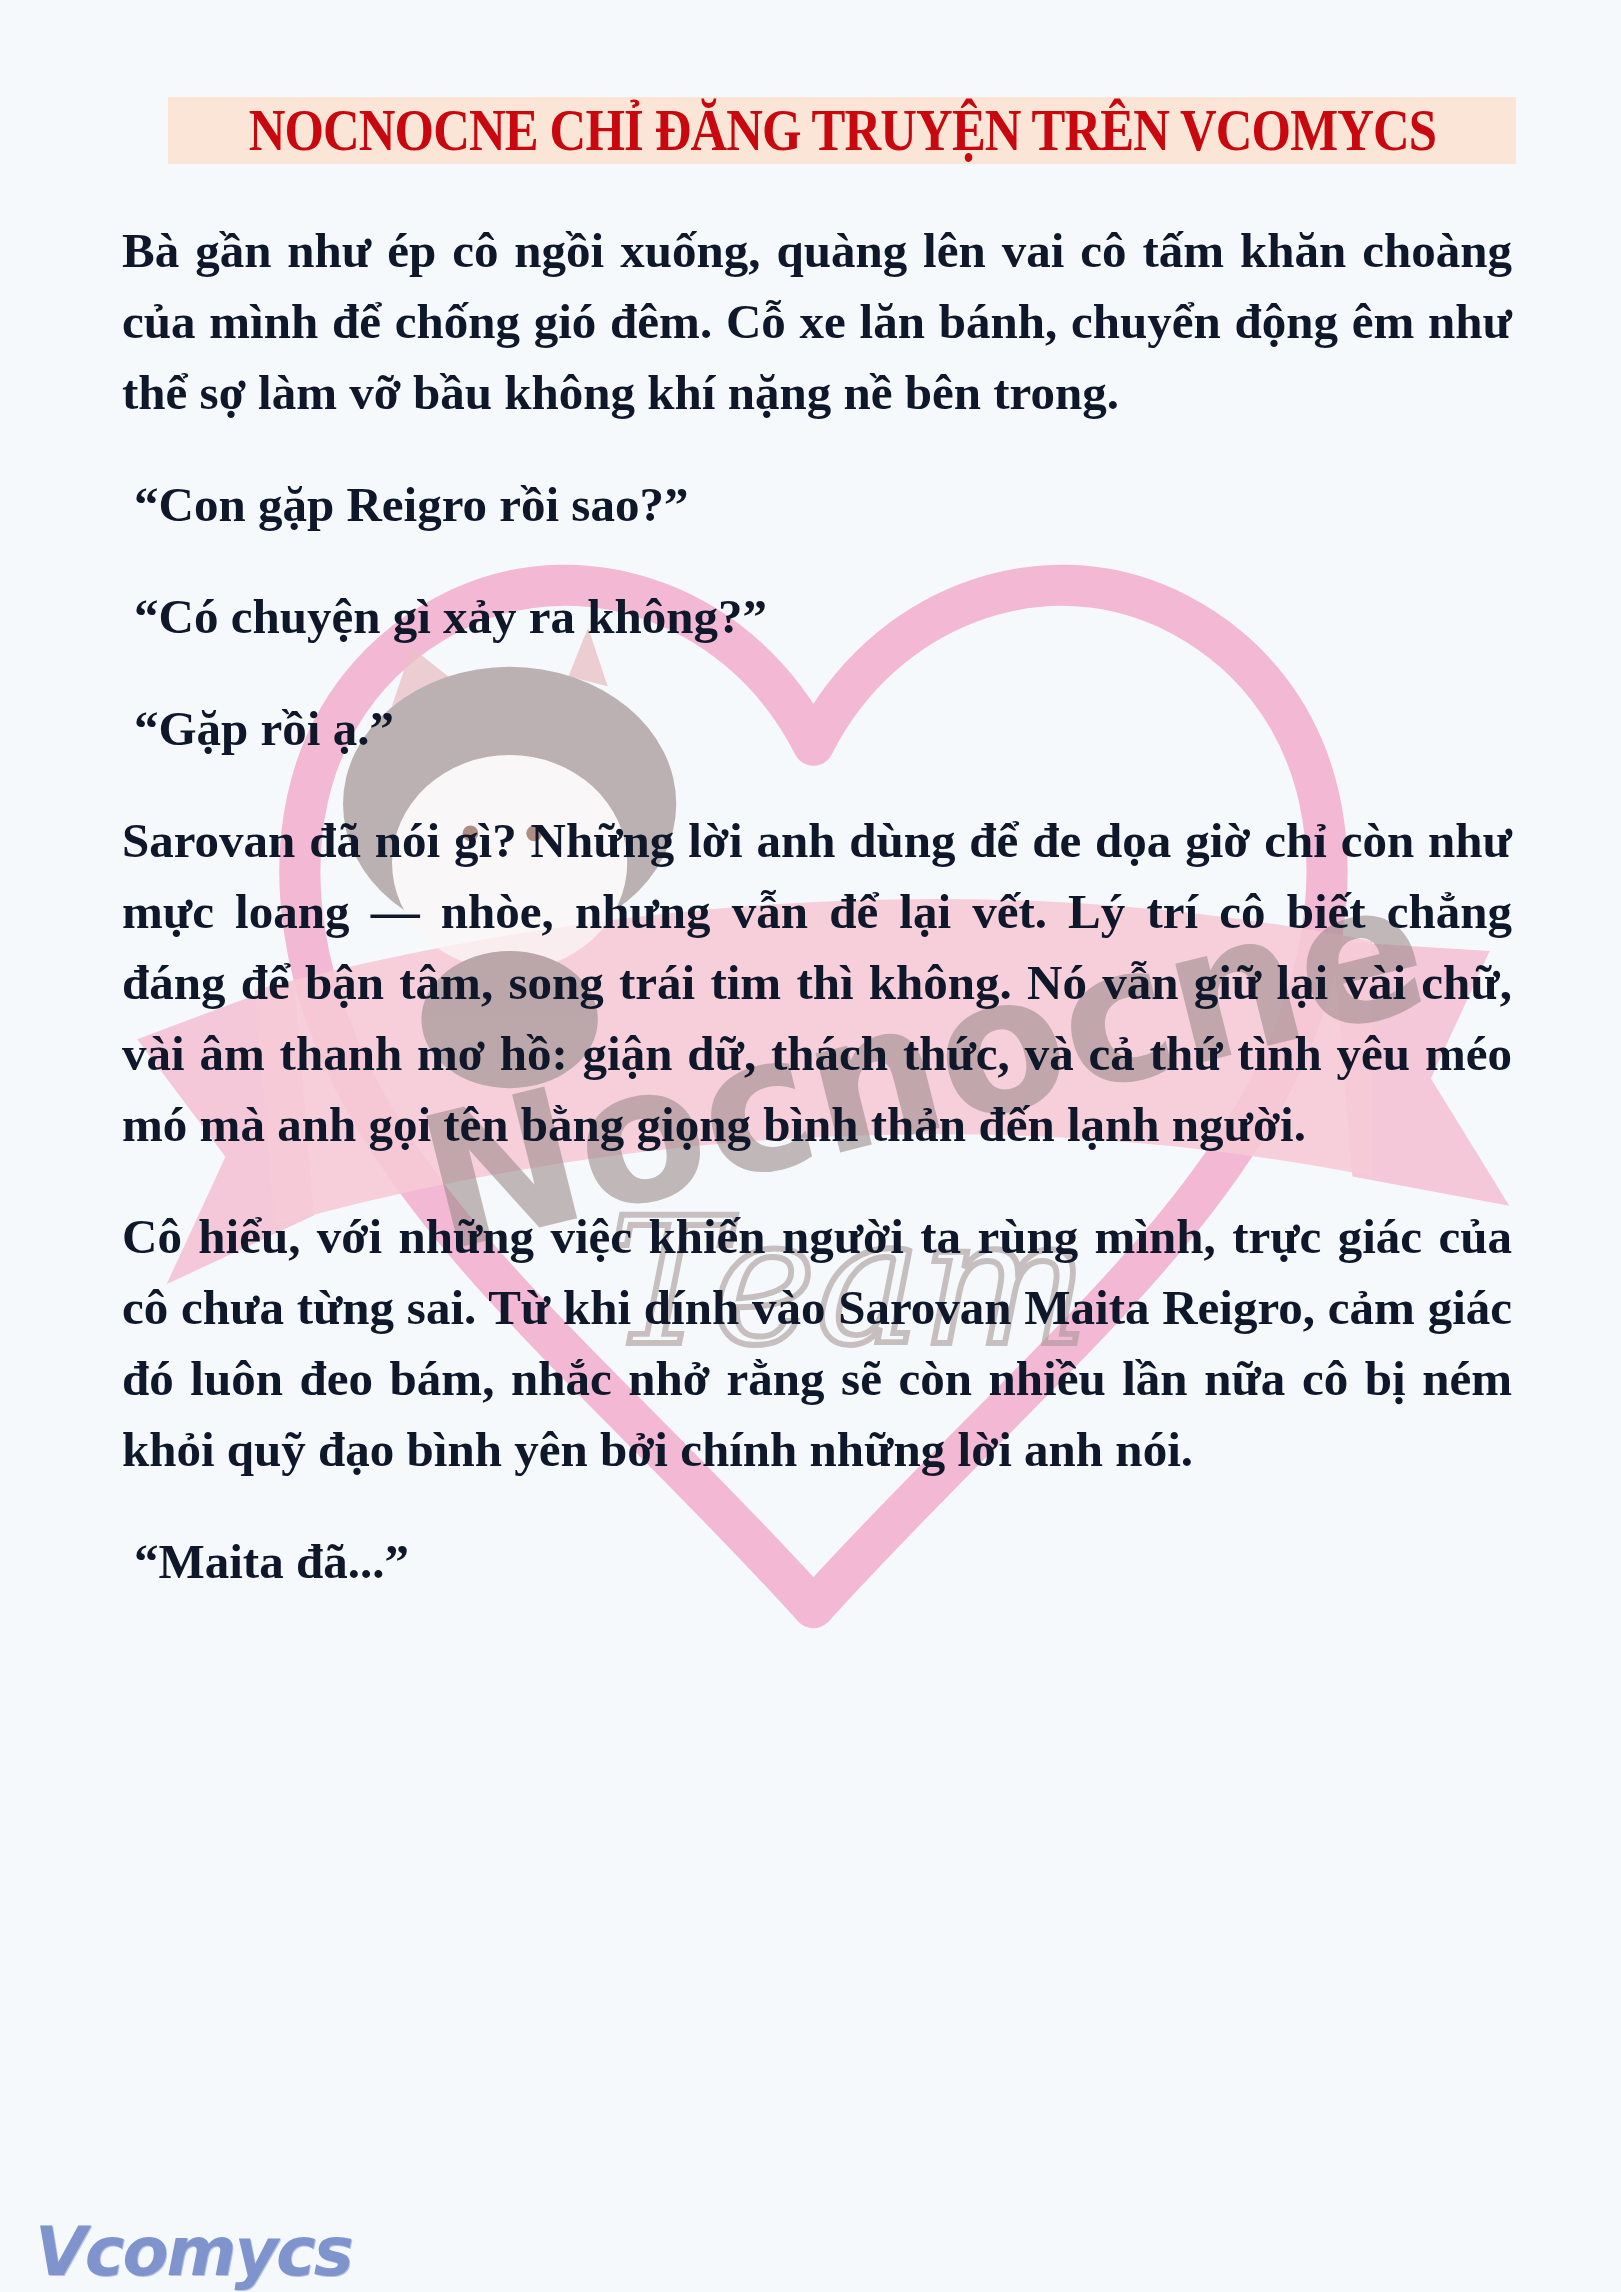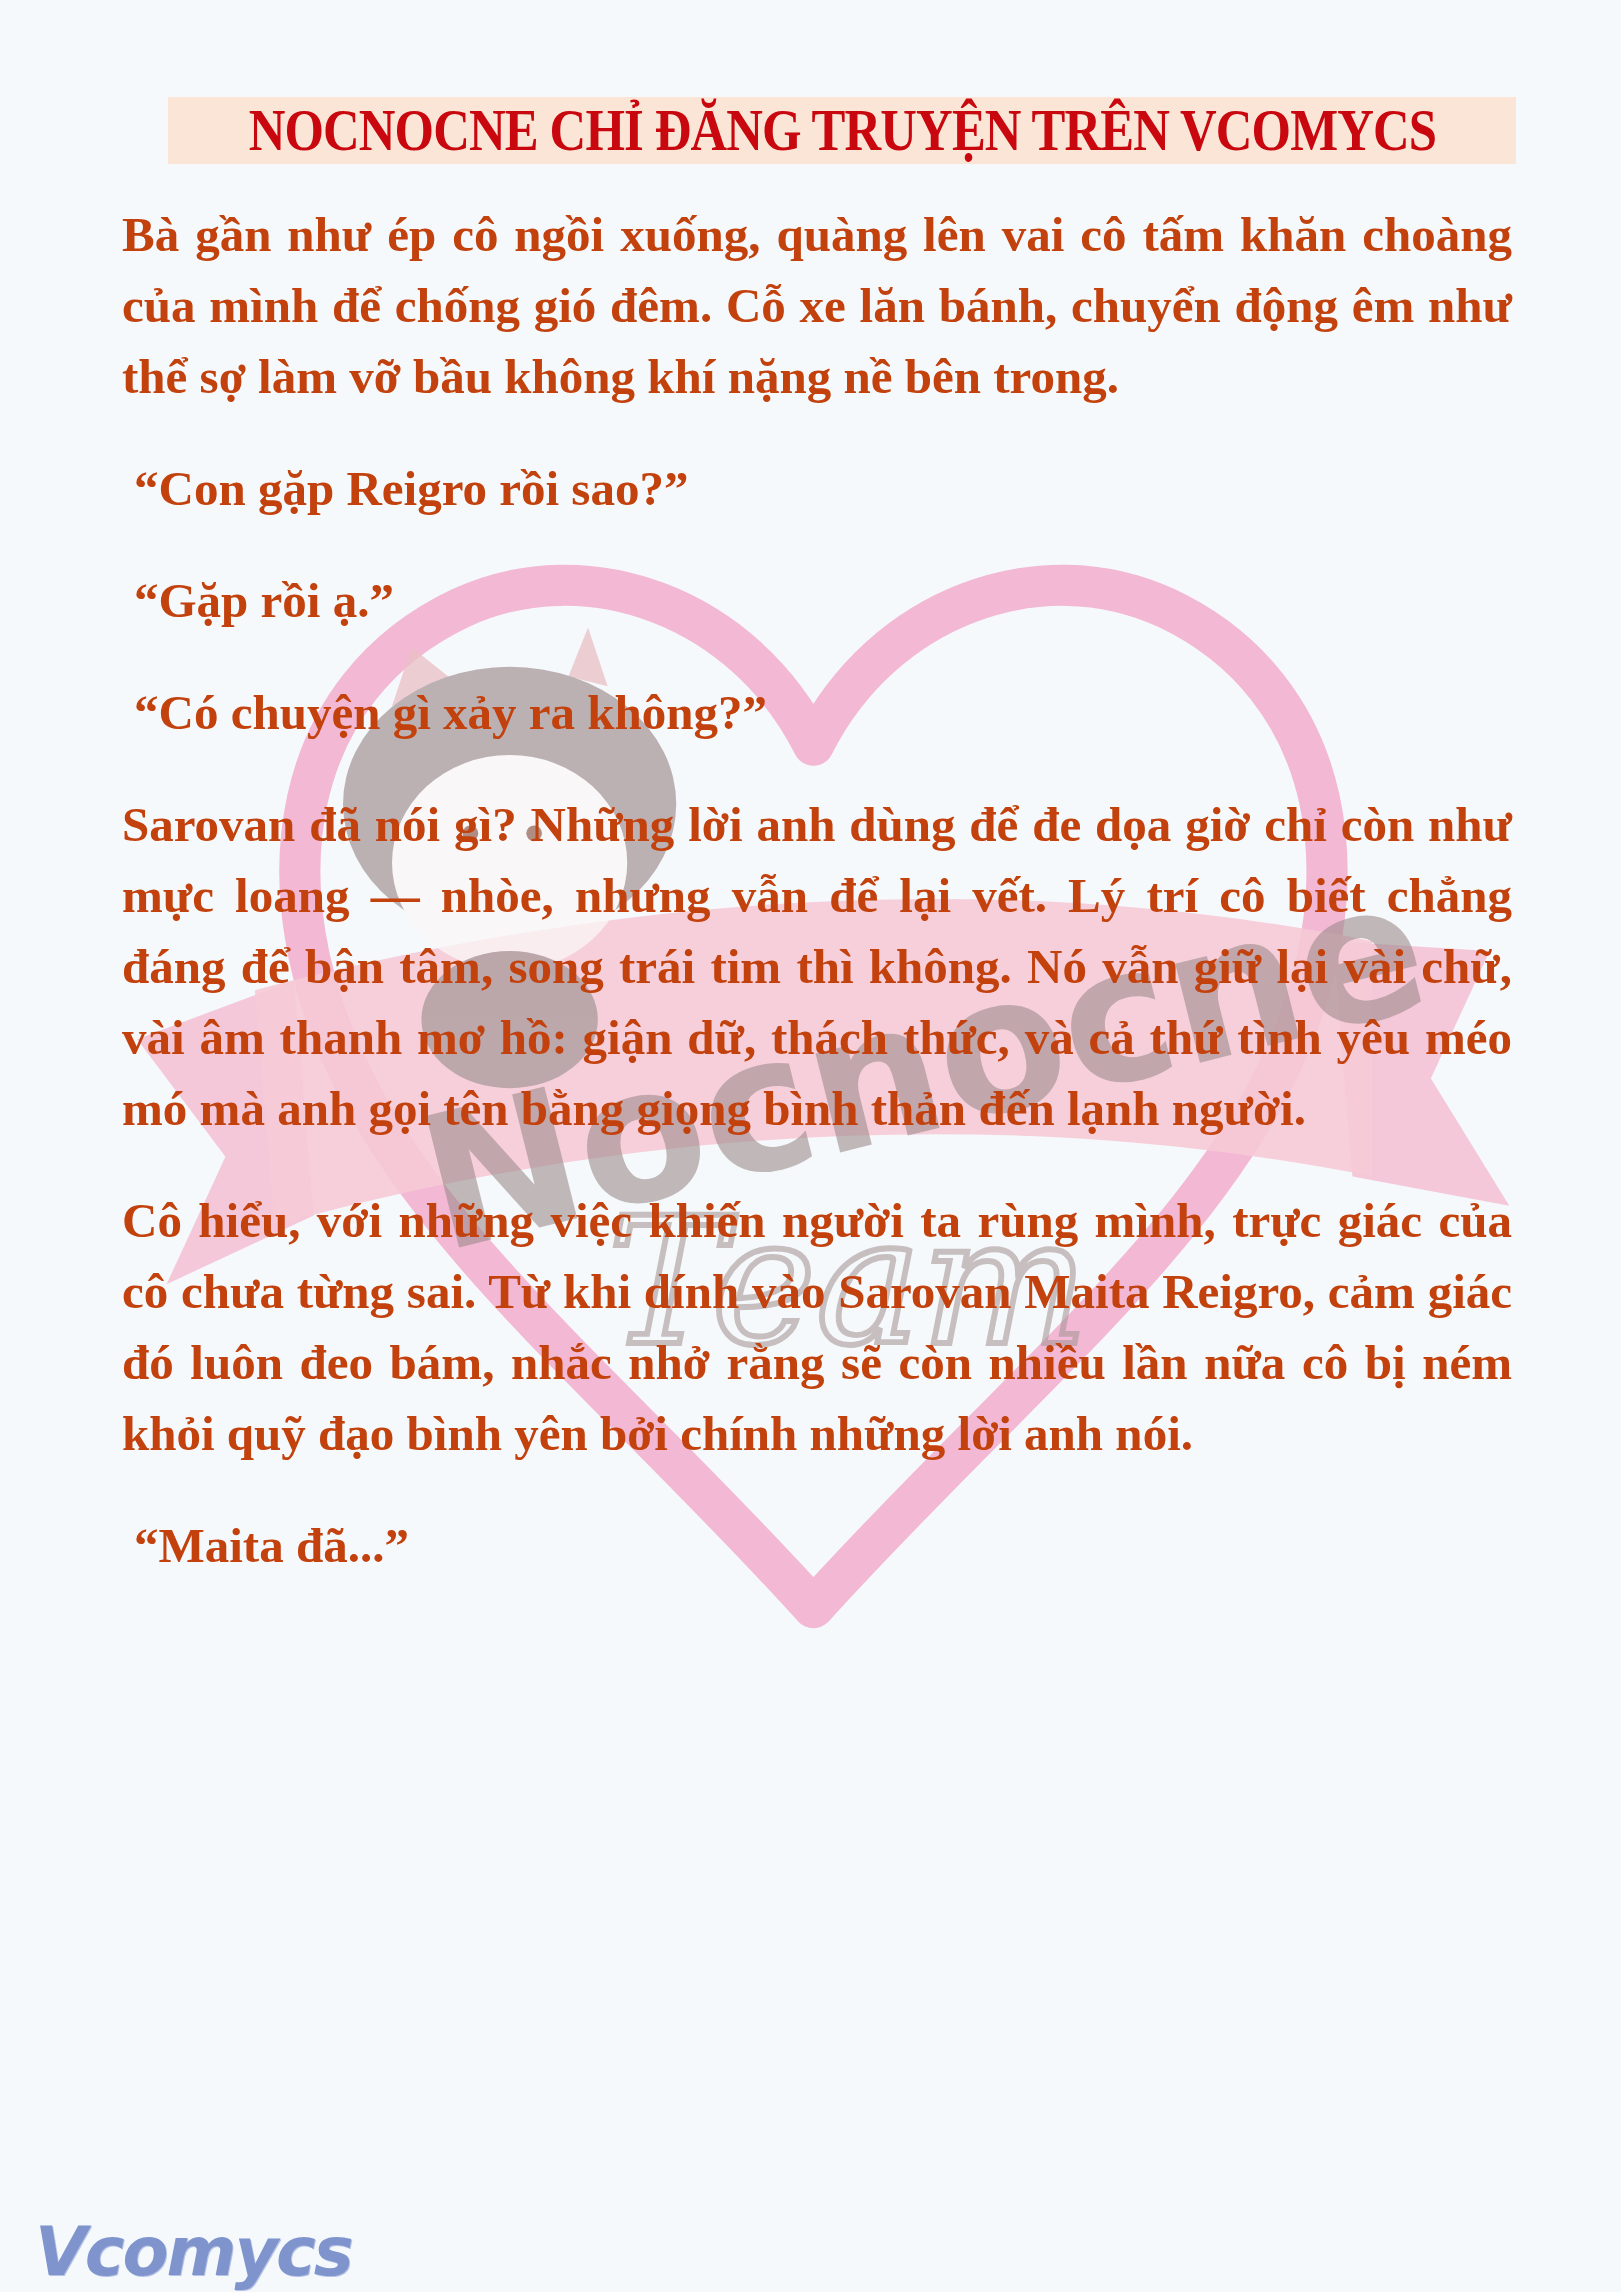--- a/index.html
+++ b/index.html
@@ -13,22 +13,22 @@
     position: absolute; left: 144px; top: 97px; width: 1348px; height: 67px;
     background: #fbe5d6; z-index: 2;
     display: flex; align-items: center; justify-content: center; margin-left: 24px;
   }
   .banner-text {
     color: #c8080e; font-weight: bold; font-size: 59px; letter-spacing: -1px;
     transform: scaleX(0.86); white-space: nowrap; line-height: 1;
     font-family: "Liberation Serif", "DejaVu Serif", serif;
   }
   .content {
-    position: absolute; left: 122px; top: 199px; width: 1390px; z-index: 2;
-    color: #c2410c; font-size: 49px; line-height: 71px; font-weight: bold;
+    position: absolute; left: 122px; top: 215px; width: 1390px; z-index: 2;
+    color: #0f172a; font-size: 49px; line-height: 71px; font-weight: bold;
   }
   .para { margin: 0 0 41px 0; text-align: justify; text-align-last: left; }
   .dialog { margin: 0 0 41px 12px; text-align: left; }
   .logo {
     position: absolute; left: 35px; top: 2213px; z-index: 2;
     font-family: "DejaVu Sans", sans-serif; font-weight: bold; font-style: italic;
     font-size: 67px; color: #7f94cc; letter-spacing: -2px;
     text-shadow: 1px 1px 0 #b7c3e6;
   }
 </style>
@@ -57,22 +57,22 @@
   <text x="620" y="1370" font-family="DejaVu Serif, serif" font-style="italic" font-size="180" fill="none" stroke="#a89898" stroke-width="6" opacity="0.6">Team</text>
 </svg>
 
 <div class="banner">
   <span class="banner-text">NOCNOCNE CHỈ ĐĂNG TRUYỆN TRÊN VCOMYCS</span>
 </div>
 
 <div class="content">
   <p class="para">Bà gần như ép cô ngồi xuống, quàng lên vai cô tấm khăn choàng của mình để chống gió đêm. Cỗ xe lăn bánh, chuyển động êm như thể sợ làm vỡ bầu không khí nặng nề bên trong.</p>
   <p class="dialog">“Con gặp Reigro rồi sao?”</p>
+  <p class="dialog">“Có chuyện gì xảy ra không?”</p>
   <p class="dialog">“Gặp rồi ạ.”</p>
-  <p class="dialog">“Có chuyện gì xảy ra không?”</p>
   <p class="para">Sarovan đã nói gì? Những lời anh dùng để đe dọa giờ chỉ còn như mực loang — nhòe, nhưng vẫn để lại vết. Lý trí cô biết chẳng đáng để bận tâm, song trái tim thì không. Nó vẫn giữ lại vài chữ, vài âm thanh mơ hồ: giận dữ, thách thức, và cả thứ tình yêu méo mó mà anh gọi tên bằng giọng bình thản đến lạnh người.</p>
   <p class="para">Cô hiểu, với những việc khiến người ta rùng mình, trực giác của cô chưa từng sai. Từ khi dính vào Sarovan Maita Reigro, cảm giác đó luôn đeo bám, nhắc nhở rằng sẽ còn nhiều lần nữa cô bị ném khỏi quỹ đạo bình yên bởi chính những lời anh nói.</p>
   <p class="dialog">“Maita đã...”</p>
 </div>
 
 <div class="logo">
   <span>Vcomycs</span>
 </div>
 
 

